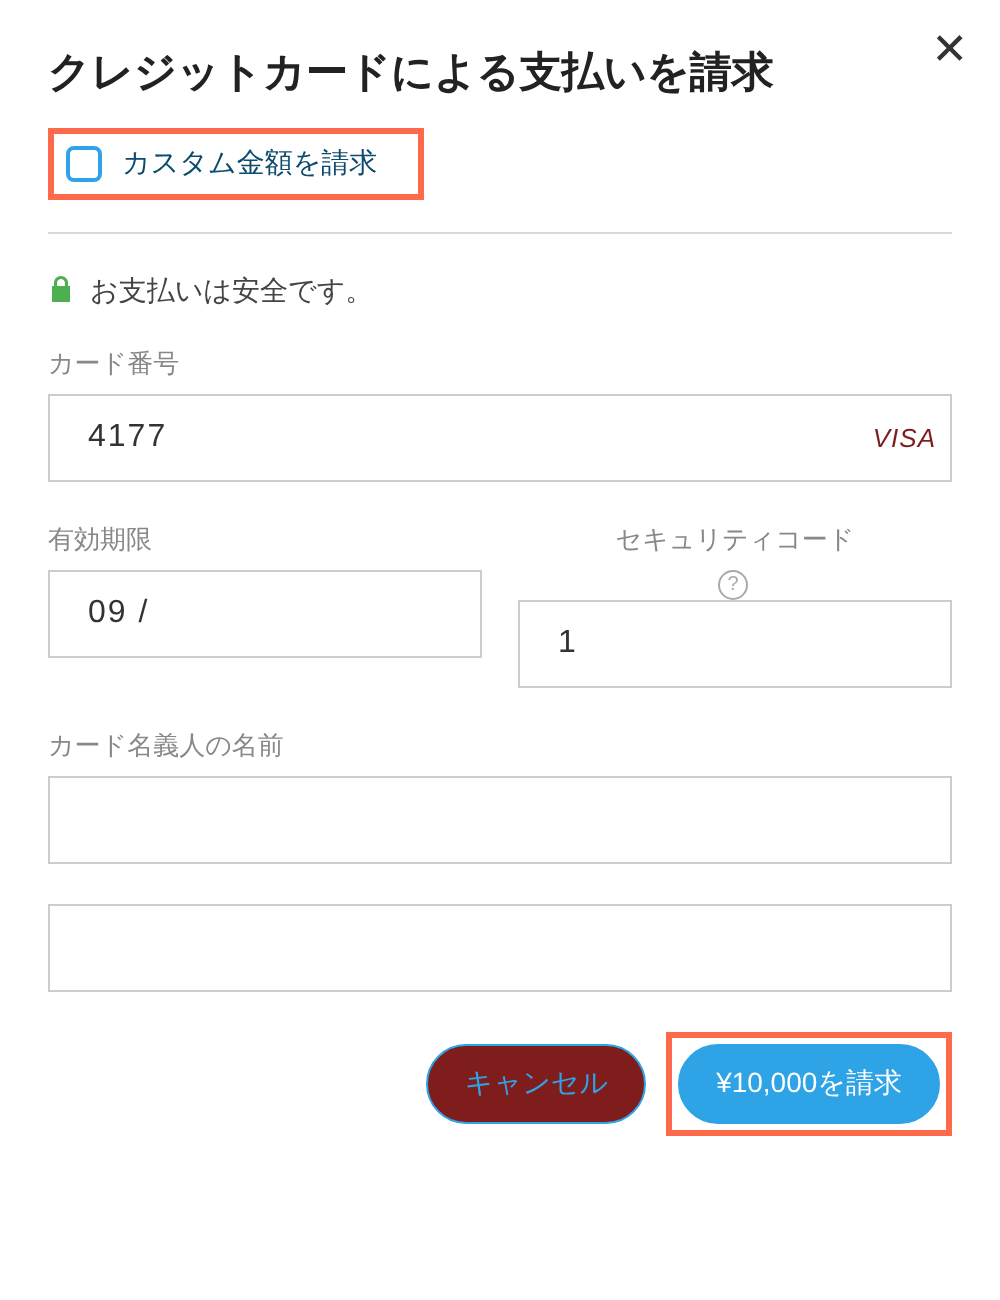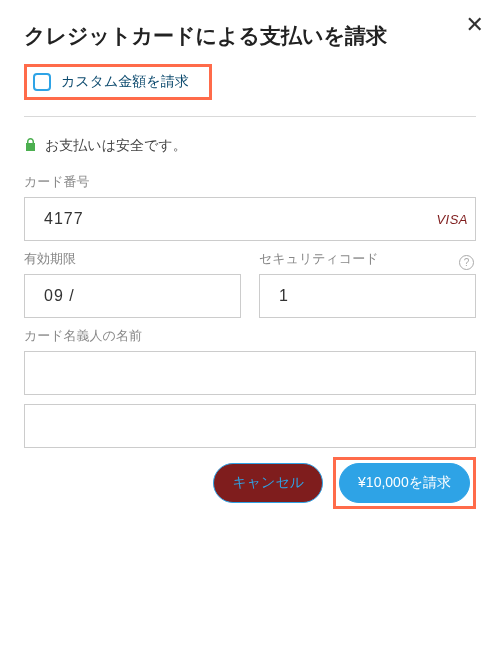--- a/index.html
+++ b/index.html
@@ -70,21 +70,21 @@
     font-size: 14px;
     color: #444;
   }
   .field-label {
     font-size: 13px;
     color: #888;
     margin-bottom: 6px;
     display: block;
   }
   .field {
-    margin-bottom: 9px;
+    margin-bottom: 20px;
   }
   .input {
     width: 100%;
     border: 1px solid #ccc;
     padding: 12px 19px;
     font-size: 16px;
     font-family: inherit;
     color: #333;
     letter-spacing: 1px;
     background: #fff;
@@ -105,20 +105,21 @@
   }
   .row-two {
     display: flex;
     gap: 18px;
   }
   .row-two .field { flex: 1; }
   .label-with-help {
     display: flex;
     align-items: center;
     justify-content: space-between;
+    flex-direction: column;
   }
   .help-icon {
     width: 15px;
     height: 15px;
     border: 1px solid #aaa;
     border-radius: 50%;
     color: #aaa;
     font-size: 10px;
     display: flex;
     align-items: center;

